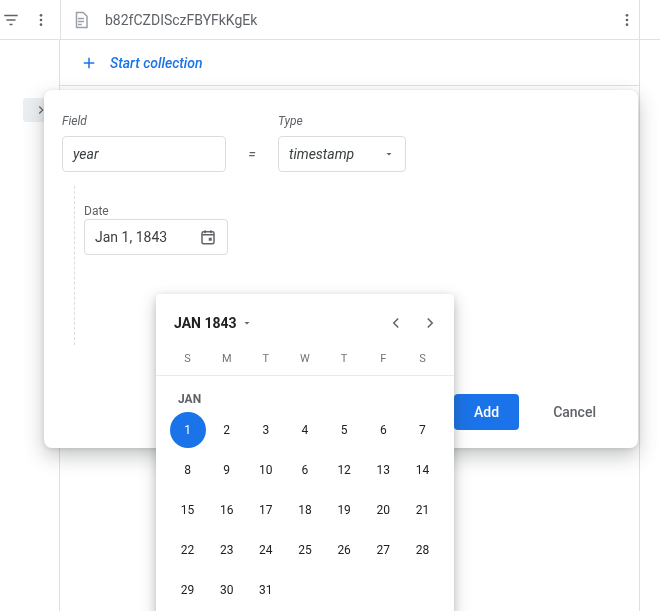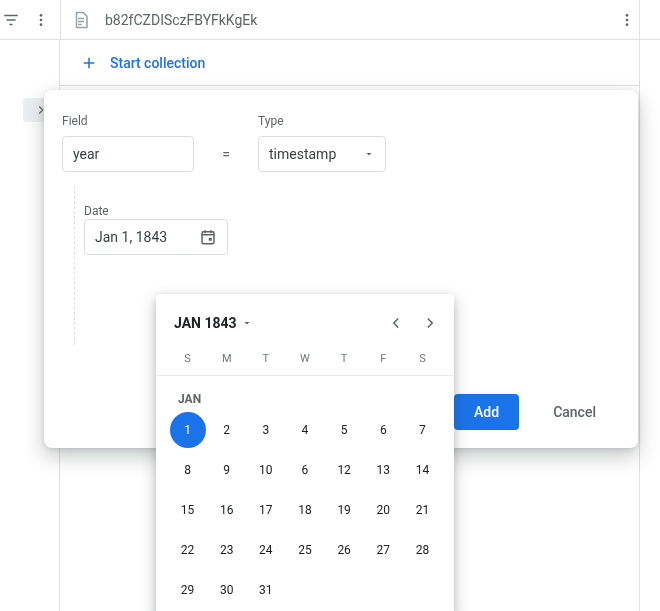--- a/index.html
+++ b/index.html
@@ -6,28 +6,28 @@
   html, body { width: 660px; height: 611px; font-family: Roboto, "Helvetica Neue", Arial, sans-serif; background: #fff; overflow: hidden; }
   .topbar { height: 40px; border-bottom: 1px solid #e0e0e0; display: flex; align-items: center; }
   .tb-left { width: 60px; height: 100%; display: flex; align-items: center; justify-content: flex-end; gap: 8px; padding-right: 8px; }
   .tb-doc { flex: 1; height: 100%; border-left: 1px solid #e0e0e0; border-right: 1px solid #e0e0e0; display: flex; align-items: center; padding-left: 8px; color: #5f6368; gap: 12px; margin-right: 20px; }
   .tb-doc .label { font-size: 14px; }
   .icon-btn { width: 24px; height: 24px; display: flex; align-items: center; justify-content: center; color: #5f6368; cursor: pointer; }
   .layout { display: flex; height: calc(611px - 40px); }
   .gutter { width: 60px; border-right: 1px solid #e0e0e0; position: relative; }
   .chevron-row { position: absolute; top: 58px; right: 0px; width: 36px; height: 24px; background: #eceff1; display: flex; align-items: center; justify-content: center; border-radius: 3px 0 0 3px; }
   .main { flex: 1; position: relative; border-right: 1px solid #e0e0e0; margin-right: 20px; }
-  .start-collection { height: 46px; border-bottom: 1px solid #e0e0e0; display: flex; align-items: center; gap: 12px; padding-left: 20px; color: #1a73e8; font-size: 14px; font-weight: 500; }
+  .start-collection { height: 46px; border-bottom: 1px solid #e0e0e0; display: flex; align-items: center; gap: 12px; padding-left: 20px; color: #1a73e8; font-size: 14px; font-weight: 500; font-style: italic; }
   .plus { width: 18px; height: 18px; display: flex; align-items: center; justify-content: center; }
   .dialog { position: absolute; top: 50px; left: -16px; width: 594px; height: 358px; background: #fff; border-radius: 8px; box-shadow: 0 8px 20px rgba(60,64,67,0.3), 0 1px 4px rgba(60,64,67,0.15); padding: 24px 22px 18px 18px; }
-  .row1 { display: flex; gap: 20px; align-items: flex-start; }
+  .row1 { display: flex; gap: 14px; align-items: flex-start; font-style: italic; }
   .group { display: flex; flex-direction: column; }
   .lbl { font-size: 12px; color: #5f6368; margin-bottom: 8px; }
   .input { height: 36px; border: 1px solid #dadce0; border-radius: 4px; padding: 0 10px; font-size: 14px; color: #3c4043; display: flex; align-items: center; background: #fff; }
-  .input.field { width: 132px; }
+  .input.field { width: 164px; }
   .input.type { width: 128px; justify-content: space-between; }
   .eq { width: 24px; text-align: center; font-size: 14px; color: #5f6368; margin-bottom: 10px; align-self: flex-end; }
   .date-section { margin-left: 22px; margin-top: 28px; position: relative; }
   .date-section::before { content: ""; position: absolute; left: -10px; top: -14px; bottom: -90px; border-left: 1px dashed #dadce0; }
   .date-input { width: 144px; display: flex; justify-content: space-between; align-items: center; }
   .actions { position: absolute; bottom: 18px; right: 22px; display: flex; gap: 14px; align-items: center; }
   .btn { height: 36px; padding: 0 20px; border-radius: 4px; font-size: 14px; font-weight: 500; display: flex; align-items: center; cursor: pointer; }
   .btn.cancel { color: #5f6368; background: transparent; }
   .btn.add { color: #fff; background: #1a73e8; }
   .calendar { position: absolute; top: 254px; left: 96px; width: 298px; background: #fff; border-radius: 4px; box-shadow: 0 6px 16px rgba(60,64,67,0.3), 0 2px 6px rgba(60,64,67,0.15); padding-bottom: 10px; }

